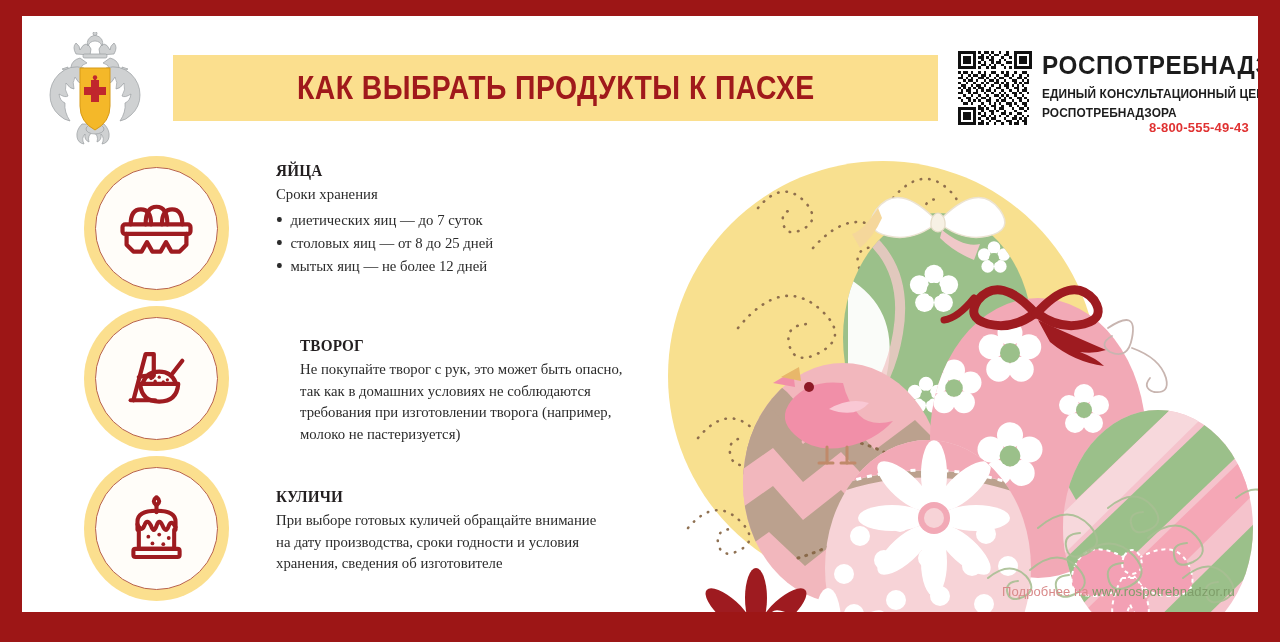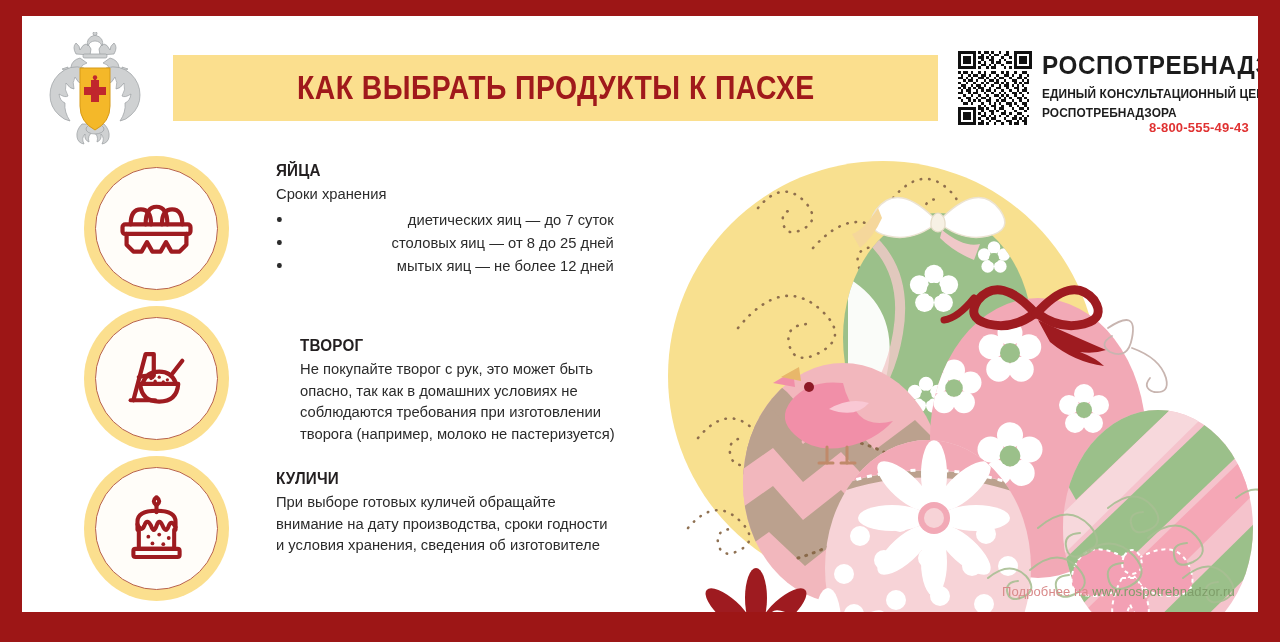--- a/index.html
+++ b/index.html
@@ -52,30 +52,30 @@
     background:#fbdf8e;
   }
   .icon-circle .inner{
     position:absolute;left:11px;top:11px;width:123px;height:123px;border-radius:50%;
     background:#fffdf9;border:1.6px solid #b8624c;box-sizing:border-box;
   }
   .icon-circle svg{position:absolute;left:29px;top:29px;width:87px;height:87px;}
 
   
   .text-col{position:absolute;left:254px;top:146px;width:360px;}
-  .sec{position:absolute;left:0;width:350px;}
+  .sec{position:absolute;left:0;width:350px;font-family:Liberation Serif, serif;}
   .sec h3{
     margin:0 0 3px 0;font-size:16px;font-weight:bold;color:#231f20;letter-spacing:0.2px;
     transform:scaleX(0.95);transform-origin:left center;
   }
   .sec p{
     margin:0;font-size:15.3px;line-height:21.5px;color:#2b2b2b;
     transform:scaleX(0.965);transform-origin:left top;
   }
-  .sec ul{margin:3px 0 0 0;padding:0;list-style:none;text-align:right;}
+  .sec ul{margin:3px 0 0 0;padding:0;list-style:none;}
   .sec ul li{
     font-size:15.3px;line-height:23px;color:#2b2b2b;padding-left:15px;position:relative;
     transform:scaleX(0.965);transform-origin:left center;white-space:nowrap;
   }
   .sec ul li:before{
     content:"";position:absolute;left:1px;top:9.5px;width:4.5px;height:4.5px;
     border-radius:50%;background:#2b2b2b;
   }
 
   
@@ -438,21 +438,21 @@
           <li>столовых яиц — от 8 до 25 дней</li>
           <li>мытых яиц — не более 12 дней</li>
         </ul>
       </div>
 
       <div class="sec" style="top:175px;margin-left:24px;">
         <h3>ТВОРОГ</h3>
         <p>Не покупайте творог с рук, это может быть опасно, так как в домашних условиях не соблюдаются требования при изготовлении творога (например, молоко не пастеризуется)</p>
       </div>
 
-      <div class="sec" style="top:308px;">
+      <div class="sec" style="top:326px;">
         <h3>КУЛИЧИ</h3>
         <p>При выборе готовых куличей обращайте внимание на дату производства, сроки годности и условия хранения, сведения об изготовителе</p>
       </div>
     </div>
 
     <div class="illus">
       <svg viewBox="0 0 620 474">
         <defs>
           <clipPath id="clipAll">
               <rect x="0" y="0" width="620" height="474"></rect>

